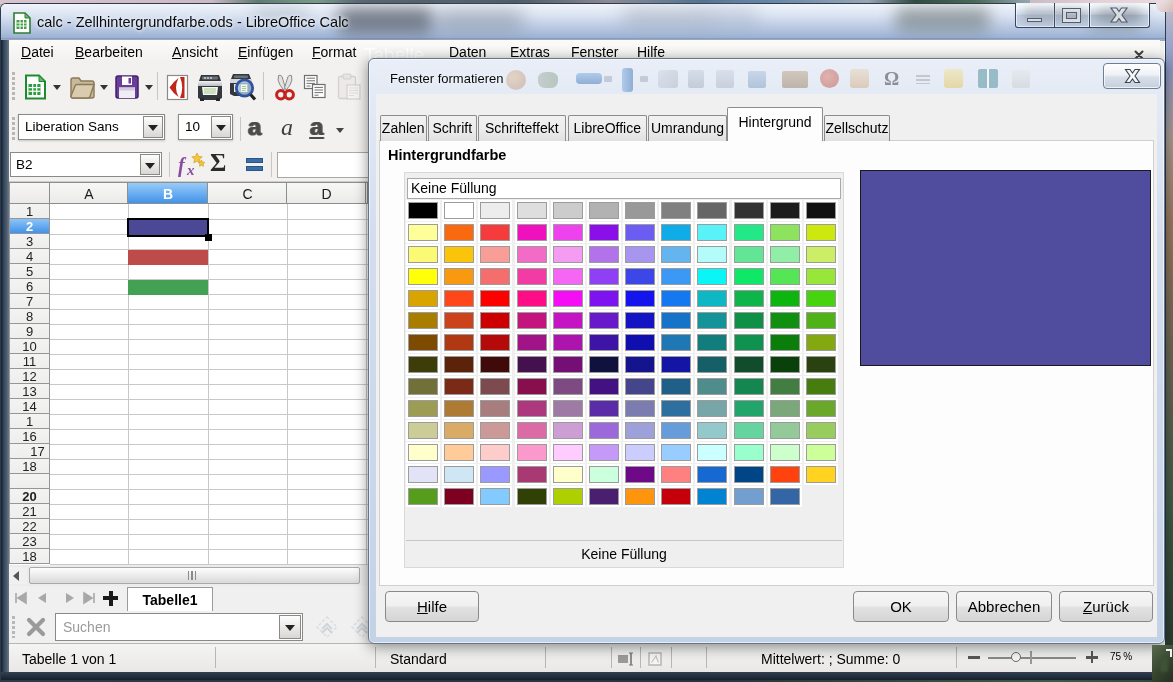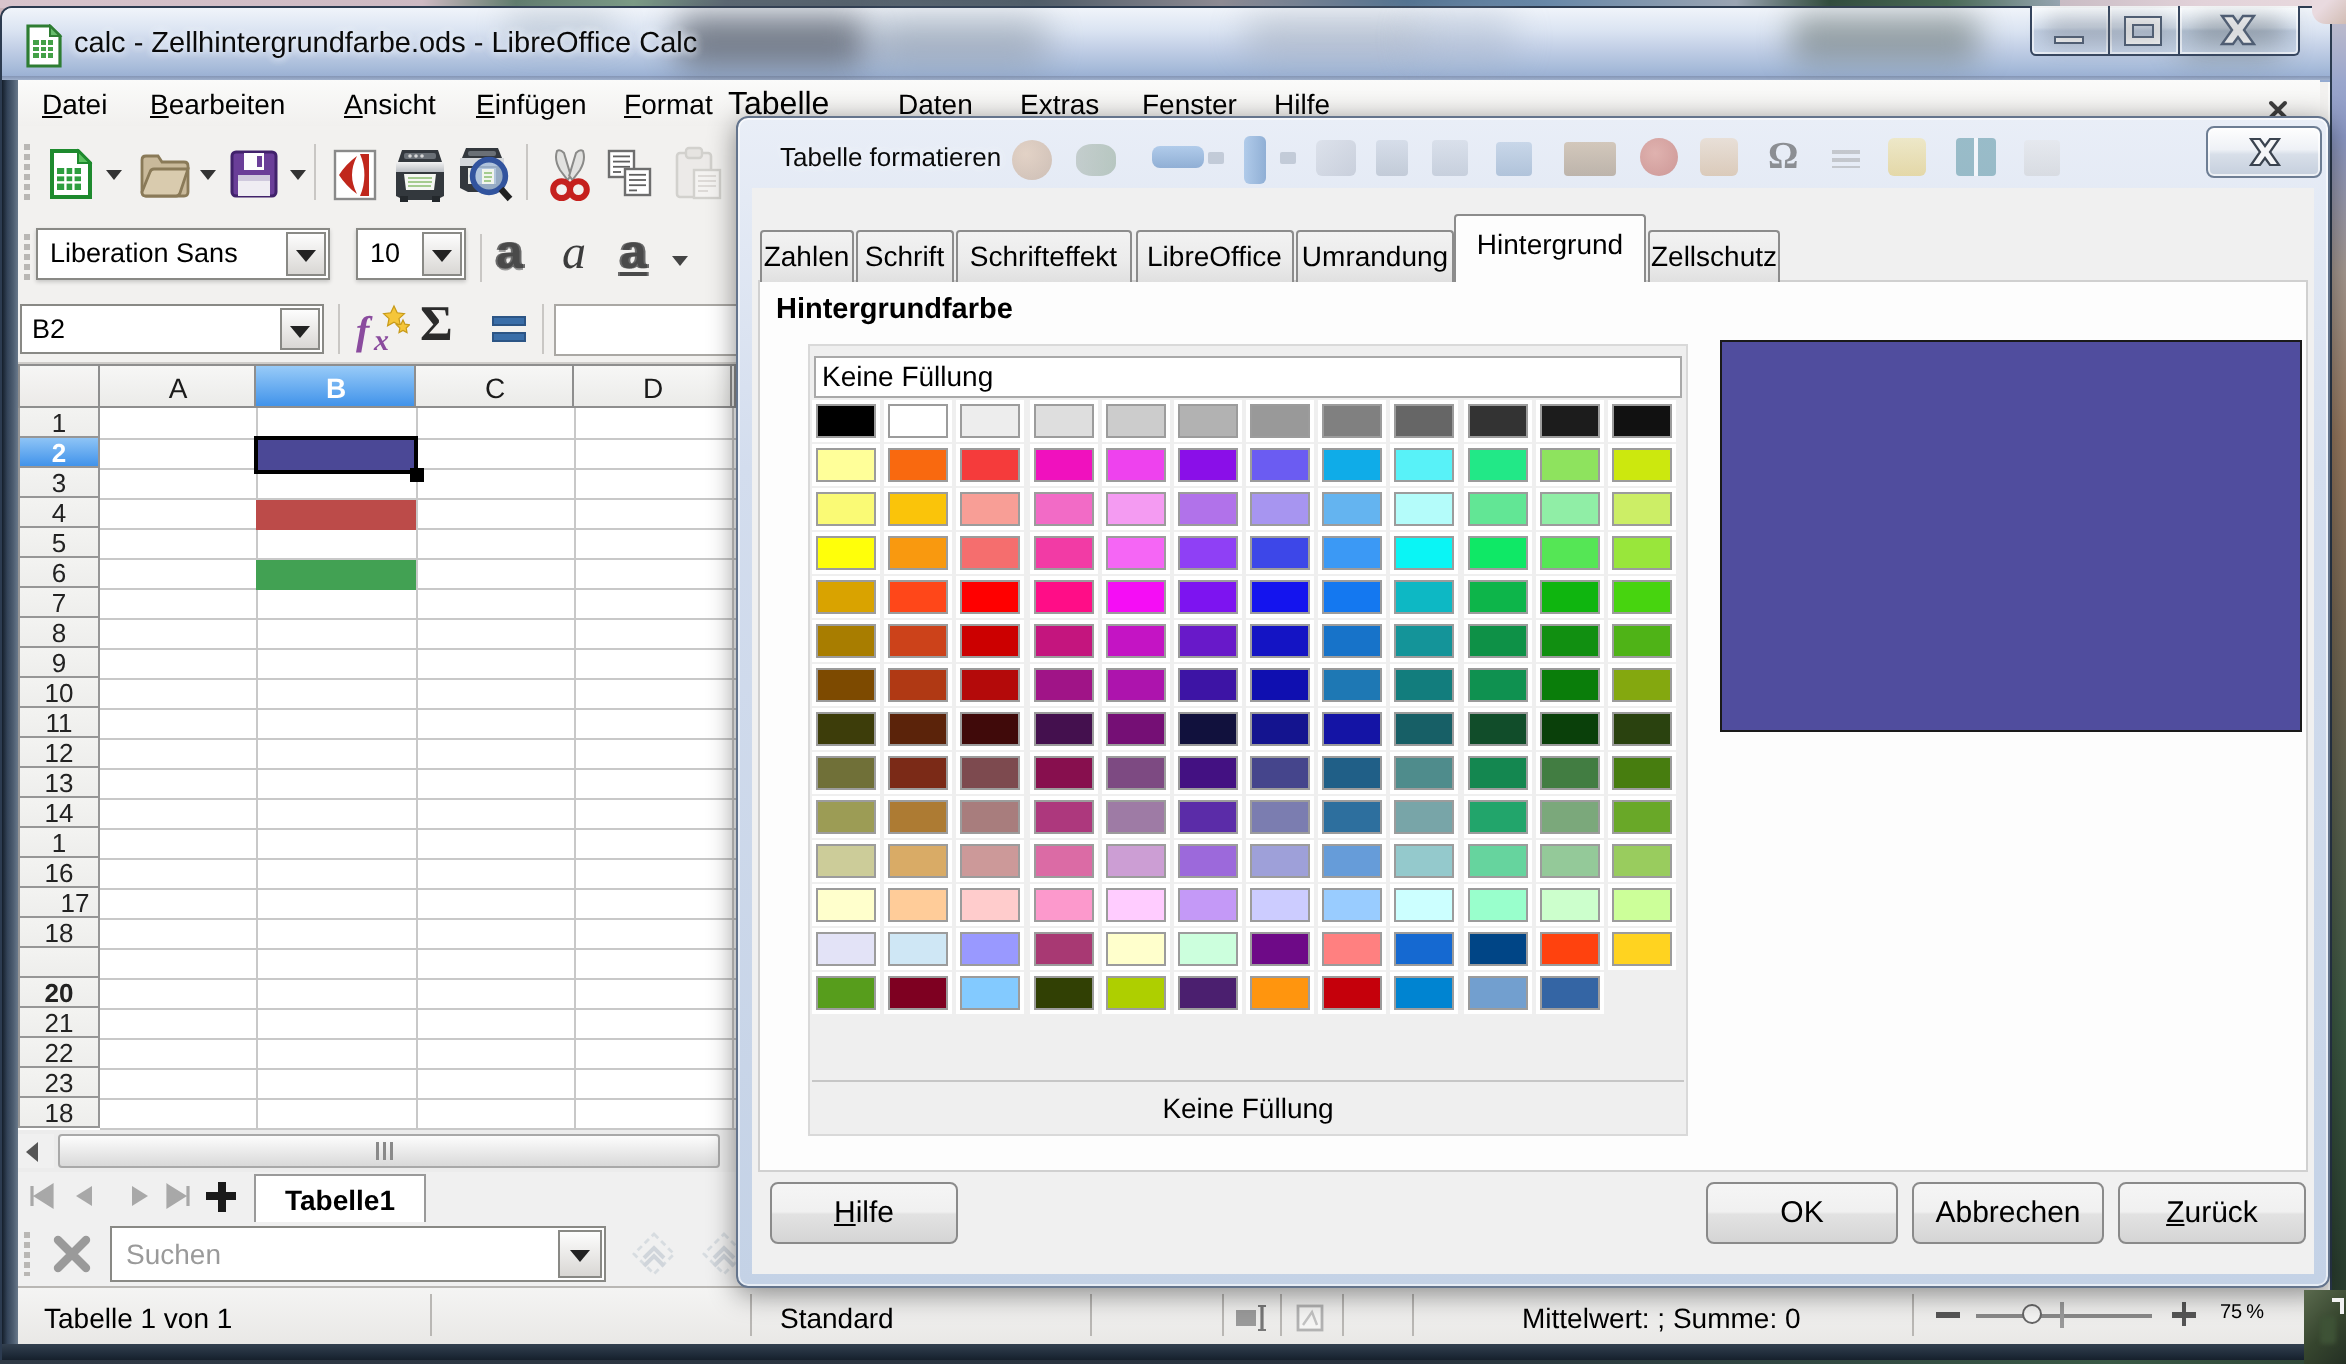--- a/index.html
+++ b/index.html
@@ -49,21 +49,21 @@
 <div class="abs" style="left:1022px;top:8px;width:64px;height:15px;background:#6a7078;border-radius:7px;filter:blur(5px);opacity:.32;"></div>
 <div class="abs" style="left:1098px;top:8px;width:44px;height:14px;background:#6e747c;border-radius:7px;filter:blur(5px);opacity:.28;"></div>
 <div class="abs" style="left:1030px;top:0;width:143px;height:3px;background:linear-gradient(90deg,#c9bcc4,#e2d2d9 50%,#e9dade);"></div>
 <div class="abs" style="left:1156px;top:0;width:17px;height:12px;background:linear-gradient(135deg,#e9dadf 30%,#d2bdb4);border-radius:0 0 0 7px;"></div>
 <div class="abs" style="left:9px;top:40px;width:1151px;height:23px;background:linear-gradient(180deg,#fbfbfa,#f1f0ee);"></div>
 <div class="txt" style="left:21px;top:44px;font-size:14px;color:#000;"><u>D</u>atei</div>
 <div class="txt" style="left:75px;top:44px;font-size:14px;color:#000;"><u>B</u>earbeiten</div>
 <div class="txt" style="left:172px;top:44px;font-size:14px;color:#000;"><u>A</u>nsicht</div>
 <div class="txt" style="left:238px;top:44px;font-size:14px;color:#000;"><u>E</u>infügen</div>
 <div class="txt" style="left:312px;top:44px;font-size:14px;color:#000;"><u>F</u>ormat</div>
-<div class="txt" style="left:364px;top:44px;font-size:16px;color:#000000;">Tabelle</div>
+<div class="txt" style="left:364px;top:44px;font-size:19px;color:#ffffff;">Tabelle</div>
 <div class="txt" style="left:449px;top:44px;font-size:14px;color:#000;">Daten</div>
 <div class="txt" style="left:510px;top:44px;font-size:14px;color:#000;">Extras</div>
 <div class="txt" style="left:571px;top:44px;font-size:14px;color:#000;">Fenster</div>
 <div class="txt" style="left:637px;top:44px;font-size:14px;color:#000;">Hilfe</div>
 <svg class="abs" style="left:1133px;top:49px" width="12" height="12" viewBox="0 0 12 12">
     <path d="M2.5 2.5 L9.5 9.5 M9.5 2.5 L2.5 9.5" stroke="#3e3e3e" stroke-width="2" stroke-linecap="round"></path>
   </svg>
 <div class="abs" style="left:9px;top:63px;width:1151px;height:48px;background:#f2f1ef;"></div>
 <div class="abs" style="left:12px;top:72px;width:3px;height:28px;background:repeating-linear-gradient(180deg,#b9b7b4 0,#b9b7b4 3px,#f2f1ef 3px,#f2f1ef 5px);"></div>
 <svg class="abs" style="left:24px;top:74px" width="23" height="26" viewBox="0 0 23 26">
@@ -340,21 +340,21 @@
 </svg>
 <div class="txt" style="left:761px;top:651px;font-size:14px;">Mittelwert: ; Summe: 0</div>
 <div class="abs" style="left:968px;top:656px;width:12px;height:2.5px;background:#555;"></div>
 <div class="abs" style="left:988px;top:657px;width:88px;height:1.5px;background:#888;"></div>
 <div class="abs" style="left:1030px;top:651px;width:2px;height:13px;background:#999;"></div>
 <div class="abs" style="left:1011px;top:652px;width:10px;height:10px;border:1.5px solid #666;border-radius:50%;background:#f4f4f3;"></div>
 <div class="abs" style="left:1086px;top:656px;width:12px;height:2.5px;background:#555;"></div>
 <div class="abs" style="left:1086px;top:651.2px;width:2.5px;height:12px;background:#555;margin-left:4.7px;"></div>
 <div class="txt" style="left:1110px;top:651px;font-size:10px;">75 %</div>
 <div class="abs" style="left:368px;top:58px;width:797px;height:586px;border:1px solid #64748c;border-radius:6px;background:linear-gradient(180deg,#e9eef7 0%,#d3ddee 30%,#c4d2e6 100%);box-shadow:0 3px 14px rgba(0,0,0,.45),inset 0 0 0 1px rgba(255,255,255,.6);"></div>
-<div class="txt" style="left:390px;top:71px;font-size:13px;color:#0a0a0a;text-shadow:0 0 4px #f0f4fa,0 0 4px #f0f4fa;">Tabelle formatieren</div>
+<div class="txt" style="left:390px;top:71px;font-size:13px;color:#0a0a0a;text-shadow:0 0 4px #f0f4fa,0 0 4px #f0f4fa;">Fenster formatieren</div>
 <div class="abs" style="left:506px;top:70px;width:20px;height:20px;background:radial-gradient(circle at 35% 35%,#dca878,#a5764e);border-radius:50%;opacity:0.38;"></div>
 <div class="abs" style="left:538px;top:72px;width:20px;height:16px;background:linear-gradient(90deg,#8a9a8a,#6a8a6a);border-radius:40%;opacity:0.38;"></div>
 <div class="abs" style="left:576px;top:73px;width:26px;height:11px;background:linear-gradient(180deg,#7aaade,#3a72b4);border-radius:4px;opacity:0.5;"></div>
 <div class="abs" style="left:604px;top:76px;width:8px;height:6px;background:#8a97a8;border-radius:1px;opacity:0.38;"></div>
 <div class="abs" style="left:622px;top:68px;width:11px;height:24px;background:linear-gradient(90deg,#7aaade,#3a72b4);border-radius:3px;opacity:0.5;"></div>
 <div class="abs" style="left:640px;top:76px;width:8px;height:6px;background:#8a97a8;border-radius:1px;opacity:0.38;"></div>
 <div class="abs" style="left:658px;top:70px;width:20px;height:18px;background:linear-gradient(135deg,#c9ced8,#9aa2b2);border-radius:3px;opacity:0.38;"></div>
 <div class="abs" style="left:688px;top:70px;width:16px;height:18px;background:linear-gradient(180deg,#b9c4d4,#8a97a8);border-radius:2px;opacity:0.38;"></div>
 <div class="abs" style="left:716px;top:70px;width:18px;height:18px;background:linear-gradient(180deg,#c2cbd8,#95a2b5);border-radius:2px;opacity:0.38;"></div>
 <div class="abs" style="left:748px;top:71px;width:18px;height:17px;background:linear-gradient(180deg,#95b2d2,#5a82ae);border-radius:2px;opacity:0.38;"></div>

